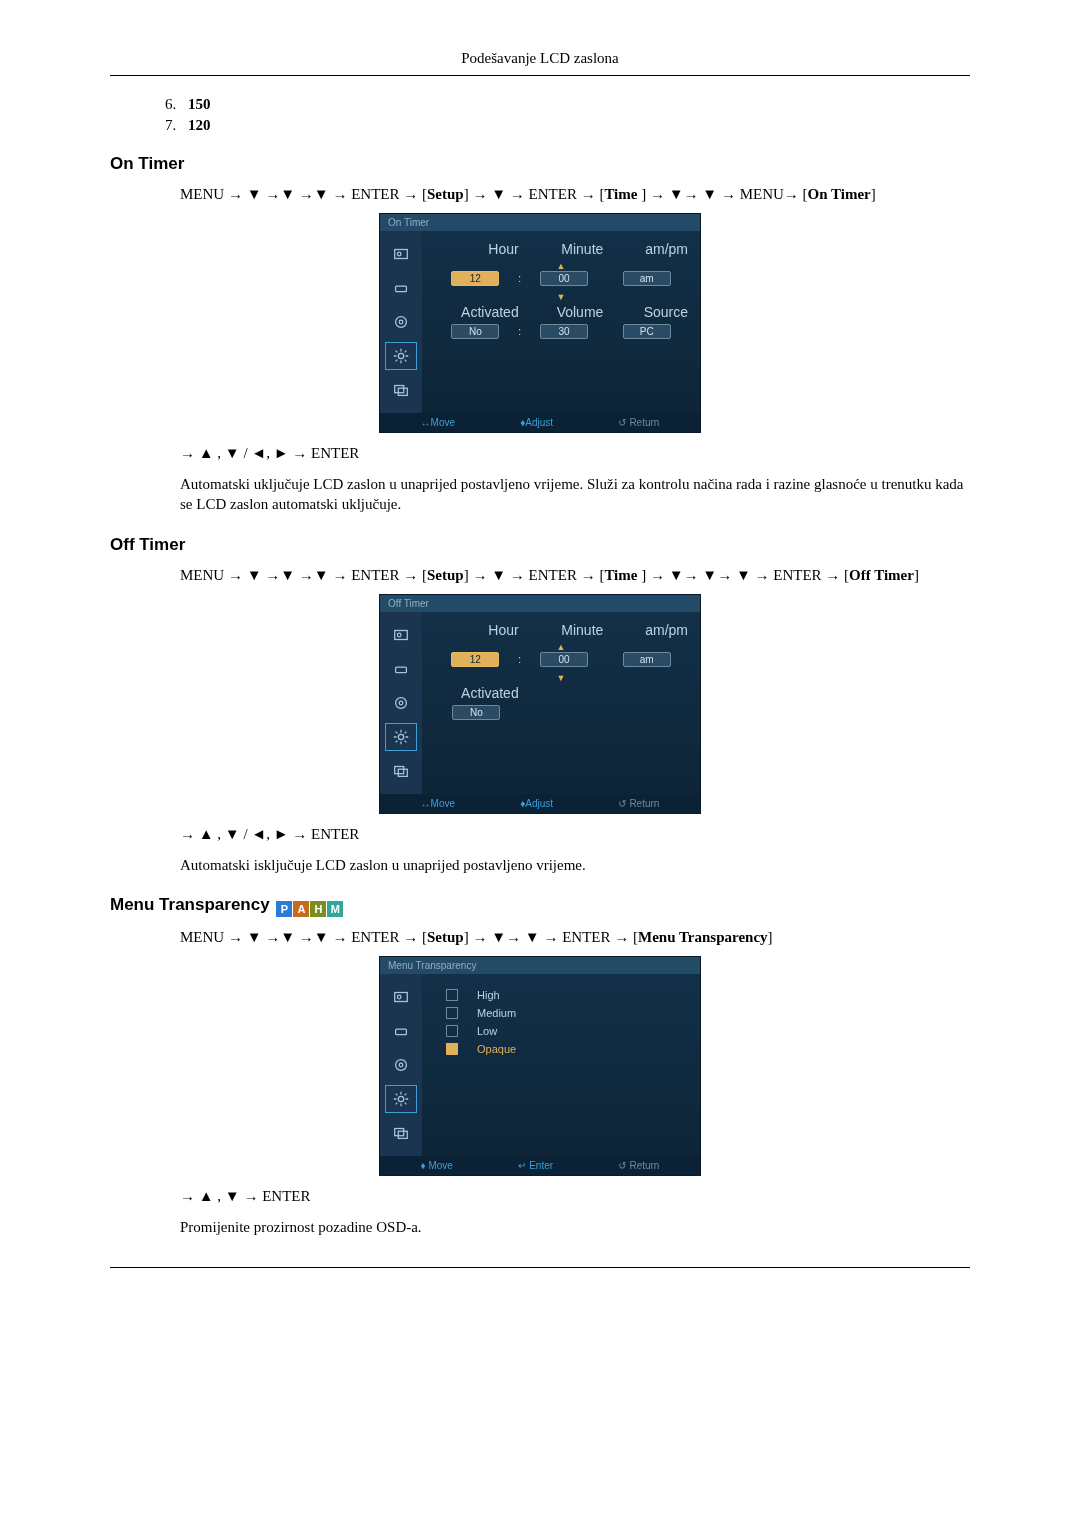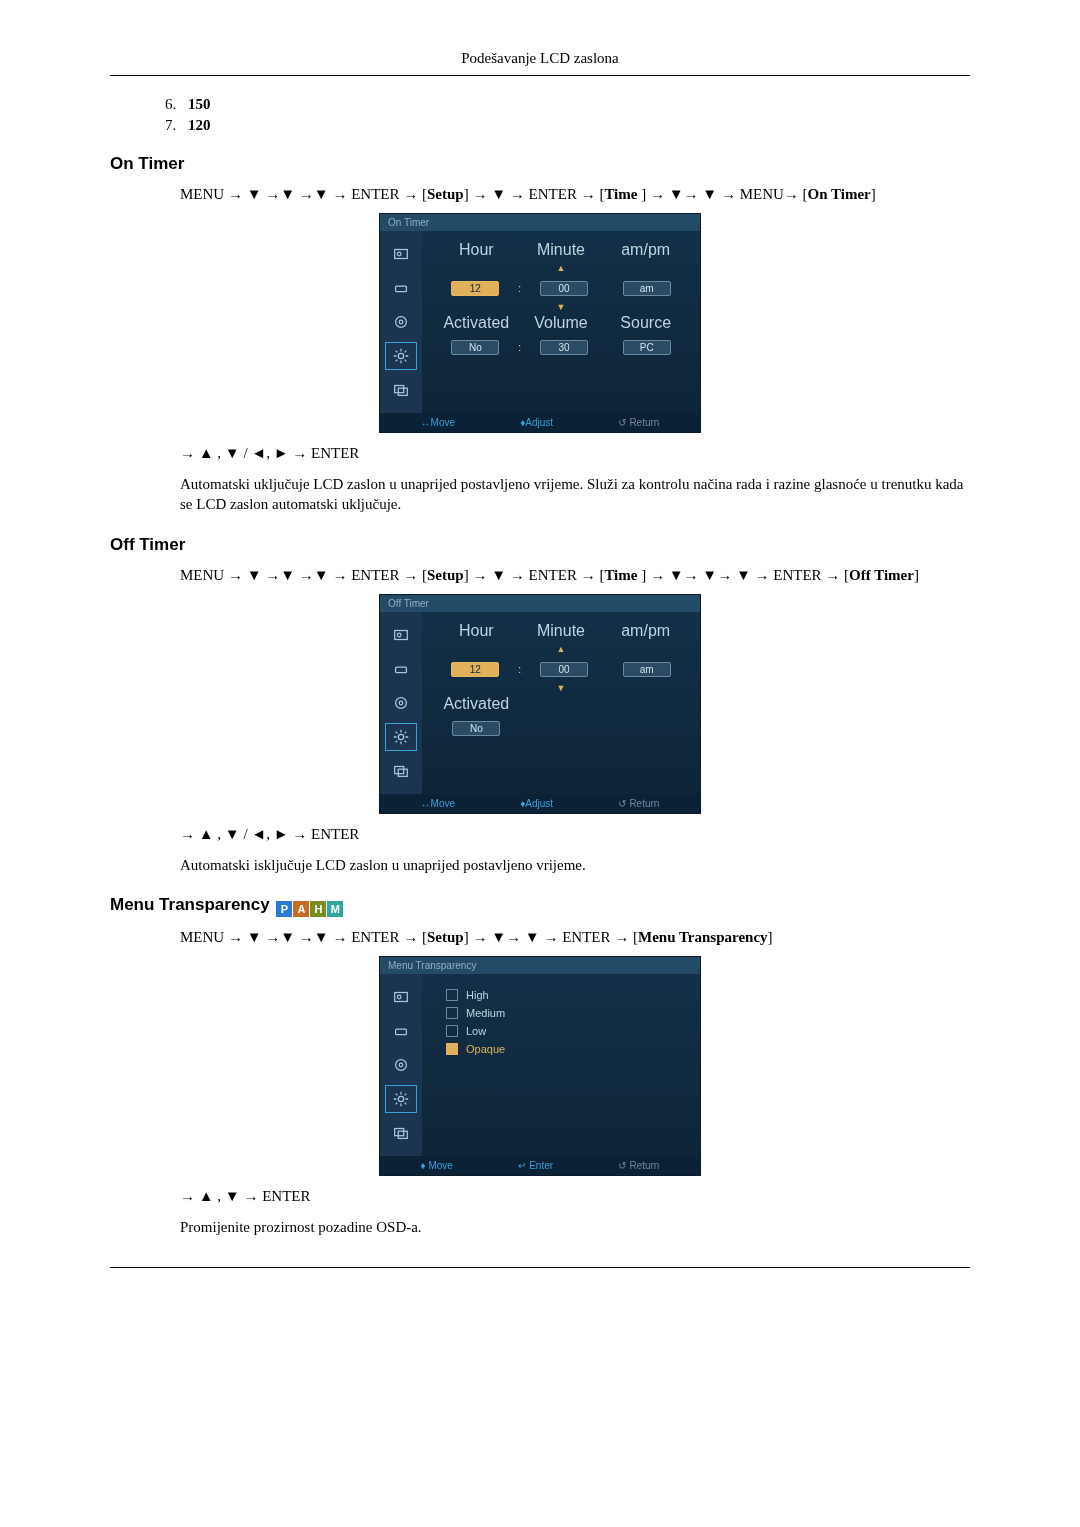--- a/index.html
+++ b/index.html
@@ -88,32 +88,31 @@
     outline: 1px solid #3aa0d8;
   }
   .osd-main {
     flex: 1;
     padding: 10px 12px 8px 12px;
     background: linear-gradient(#123048, #0e2538);
     position: relative;
   }
   .row-labels {
     display: flex;
-    text-align: center;
+    text-align: right;
     color: #bcd4e0;
-    font-size: 16px;
+    font-size: 14px;
     margin-bottom: 4px;
   }
   .row-labels > div { flex: 1; }
   .row-valboxes {
     display: flex;
     text-align: center;
     align-items: center;
     margin-bottom: 6px;
-    margin-top: 8px;
   }
   .row-valboxes > .cell { flex: 1; display: flex; justify-content: center; }
   .pillbox {
     display: inline-block;
     border: 1px solid #e7b95a;
     background: #d7aa4e;
     color: #10253a;
     font-size: 10px;
     padding: 1px 0;
     width: 46px;
@@ -143,21 +142,21 @@
     font-size: 10px;
     color: #3aa0d8;
   }
   .osd-footer .dim { color: #6b8aa0; }
   .menu-list {
     padding: 6px 8px 10px 8px;
   }
   .menu-item {
     display: flex;
     align-items: center;
-    gap: 8px;
+    gap: 19px;
     padding: 3px 6px;
     color: #bcd4e0;
     font-size: 11px;
   }
   .menu-item .chk {
     width: 10px; height: 10px; border: 1px solid #6b8aa0; display: inline-block;
   }
   .menu-item.sel {
     color: #e0b15a;
   }

